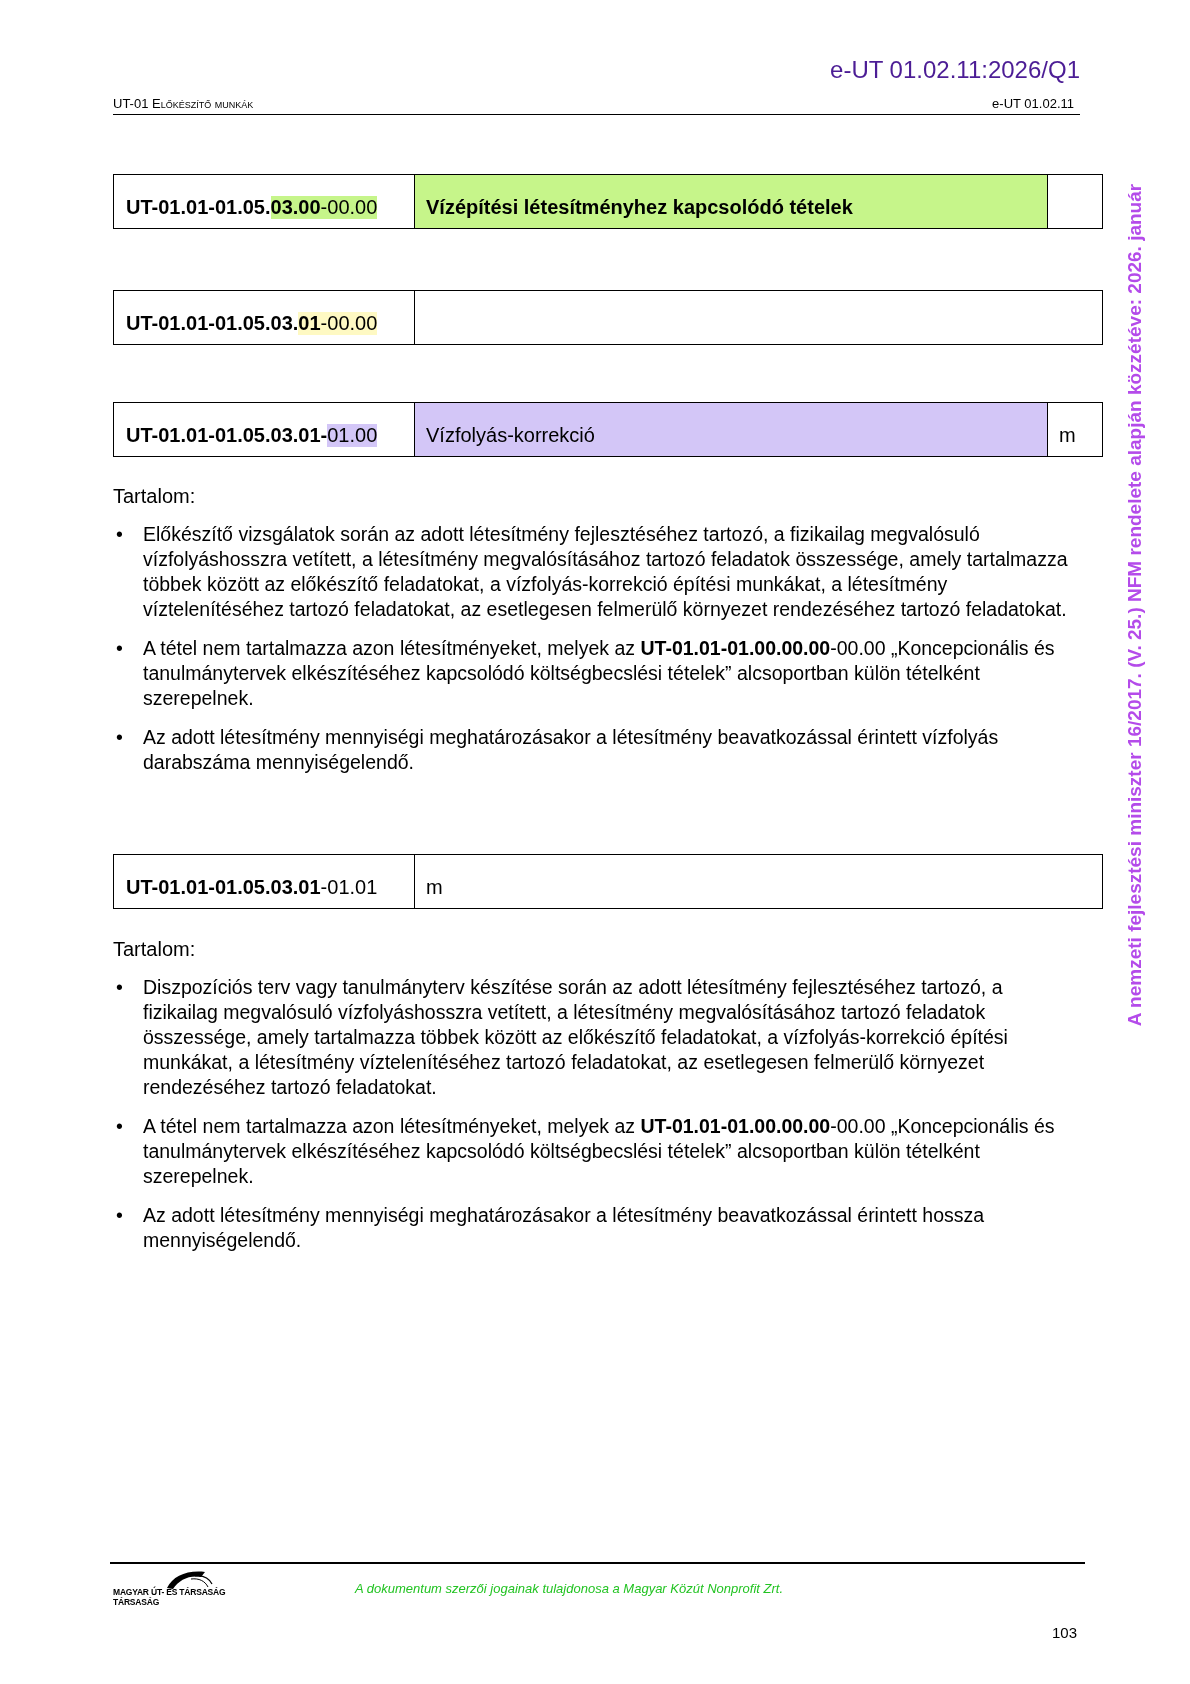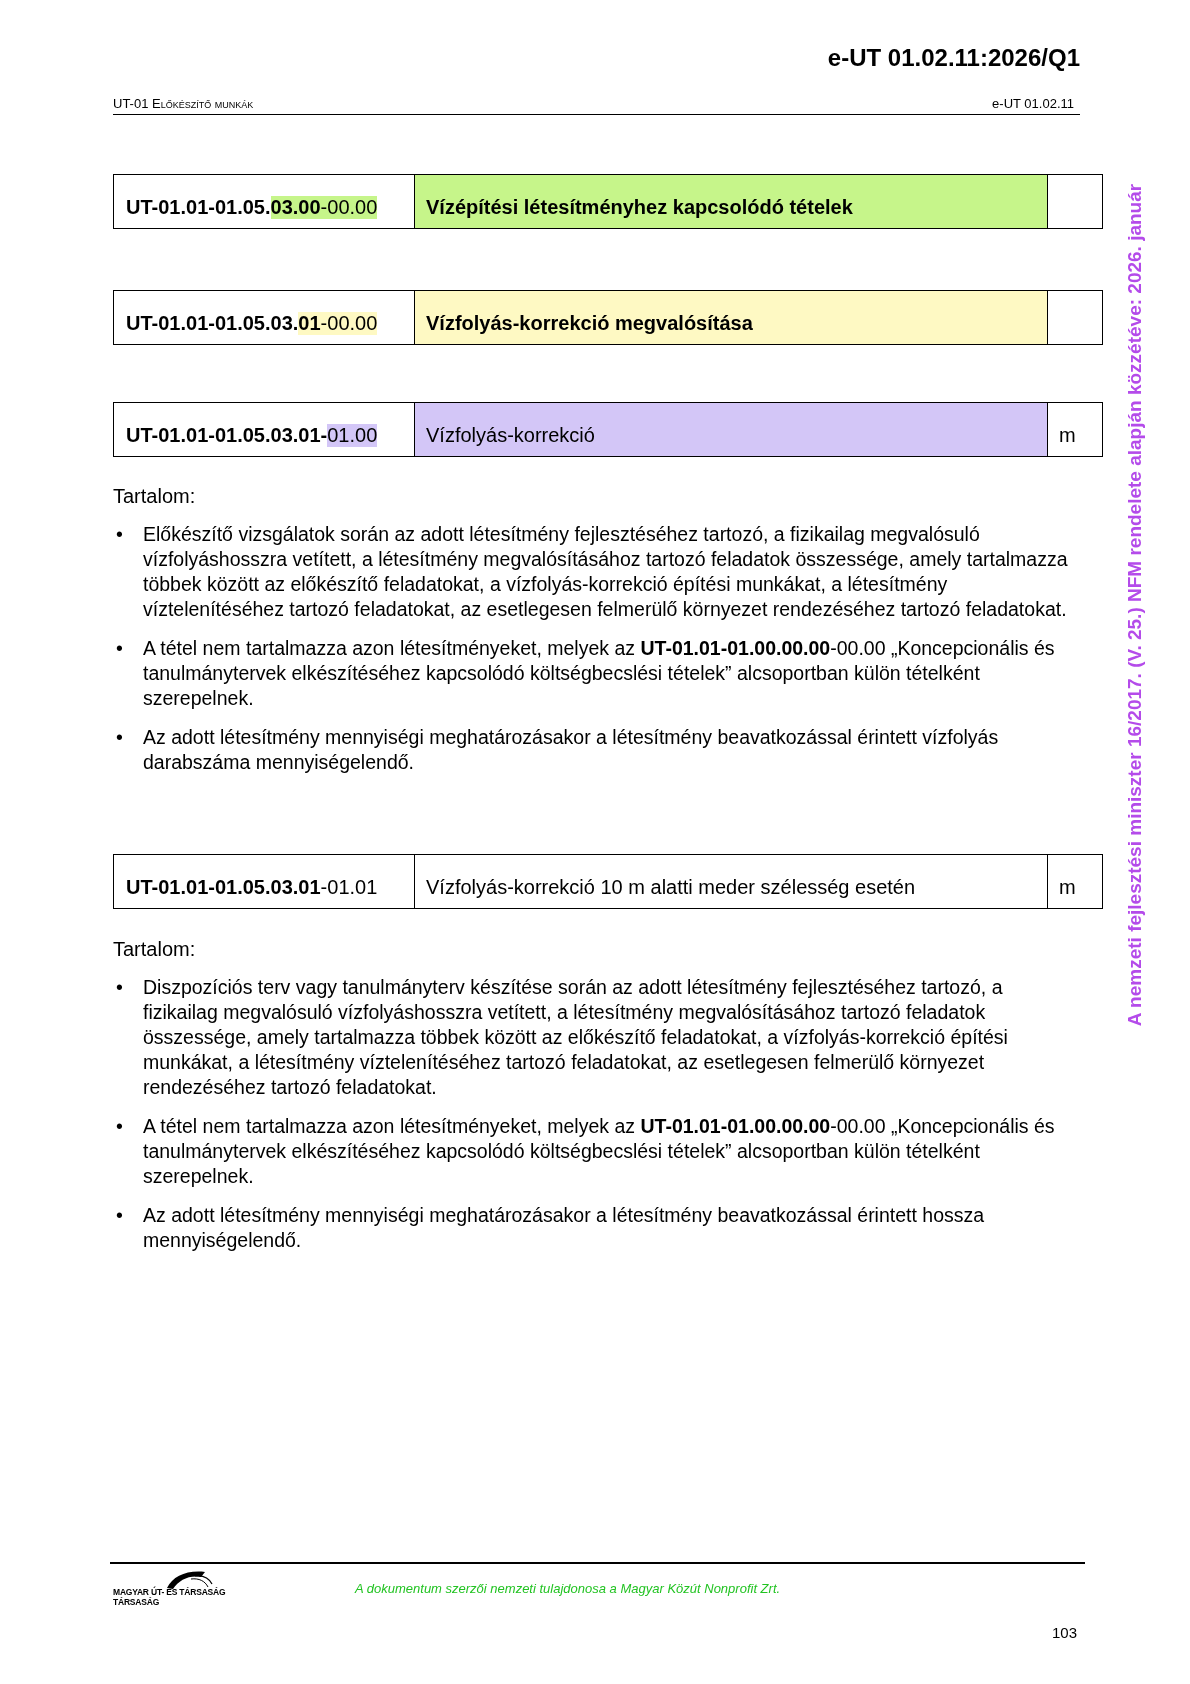--- a/index.html
+++ b/index.html
@@ -1,18 +1,18 @@
 <!DOCTYPE html>
 <html><head>
 <meta charset="utf-8">
 <style>
   html, body { margin: 0; padding: 0; background: #ffffff; }
   body { width: 1190px; height: 1684px; position: relative; overflow: hidden;
          font-family: "Liberation Sans", sans-serif; color: #000; }
-  .doc-code-top { position: absolute; right: 110px; top: 44px; font-size: 24px; font-weight: bold; color: #000000; }
+  .doc-code-top { position: absolute; right: 110px; top: 56px; font-size: 24px; font-weight: normal; color: #4c1d95; }
   .running-header { position: absolute; left: 113px; right: 110px; top: 96px; height: 18px;
                     border-bottom: 1.5px solid #000; font-size: 13px; }
   .running-header .left { position: absolute; left: 0; top: 0; }
   .running-header .right { position: absolute; right: 6px; top: 0; }
   .sc { font-variant: small-caps; }
 
   .item-row { position: absolute; left: 113px; width: 990px; height: 55px;
               border: 1.5px solid #000; box-sizing: border-box; display: flex; }
   .item-row .code { width: 301px; border-right: 1.5px solid #000; box-sizing: border-box;
                     display: flex; align-items: flex-end; padding: 0 6px 9px 12px; font-size: 20px; }
@@ -57,21 +57,20 @@
   <div class="title bold hl-green">Vízépítési létesítményhez kapcsolódó tételek</div>
   <div class="unit"></div>
 </div>
 
 <div class="item-row" style="top:290px">
   <div class="code bold">
     <span>UT-01.01-01.05.03.</span>
       <span class="hl-orange">01</span>
       <span class="hl-orange" style="font-weight:normal">-00.00</span>
   </div>
-  <div class="title bold hl-orange">Vízfolyás-korrekció megvalósítása</div>
   <div class="unit"></div>
 </div>
 
 <div class="item-row" style="top:402px">
   <div class="code">
     <span class="bold">UT-01.01-01.05.03.01-</span>
       <span class="hl-purple">01.00</span>
   </div>
   <div class="title hl-purple">Vízfolyás-korrekció</div>
   <div class="unit">m</div>
@@ -82,21 +81,20 @@
   <li><span class="dot">•</span><span>Előkészítő vizsgálatok során az adott létesítmény fejlesztéséhez tartozó, a fizikailag megvalósuló vízfolyáshosszra vetített, a létesítmény megvalósításához tartozó feladatok összessége, amely tartalmazza többek között az előkészítő feladatokat, a vízfolyás-korrekció építési munkákat, a létesítmény víztelenítéséhez tartozó feladatokat, az esetlegesen felmerülő környezet rendezéséhez tartozó feladatokat.</span></li>
   <li><span class="dot">•</span><span>A tétel nem tartalmazza azon létesítményeket, melyek az </span><b>UT-01.01-01.00.00.00</b><span>-00.00 „Koncepcionális és tanulmánytervek elkészítéséhez kapcsolódó költségbecslési tételek” alcsoportban külön tételként szerepelnek.</span></li>
   <li><span class="dot">•</span><span>Az adott létesítmény mennyiségi meghatározásakor a létesítmény beavatkozással érintett vízfolyás darabszáma mennyiségelendő.</span></li>
 </ul>
 
 <div class="item-row" style="top:854px">
   <div class="code">
     <span class="bold">UT-01.01-01.05.03.01</span>
       <span>-01.01</span>
   </div>
-  <div class="title">Vízfolyás-korrekció 10 m alatti meder szélesség esetén</div>
   <div class="unit">m</div>
 </div>
 
 <div class="section-label" style="top:938px">Tartalom:</div>
 <ul class="bullets" style="top:975px">
   <li><span class="dot">•</span><span>Diszpozíciós terv vagy tanulmányterv készítése során az adott létesítmény fejlesztéséhez tartozó, a fizikailag megvalósuló vízfolyáshosszra vetített, a létesítmény megvalósításához tartozó feladatok összessége, amely tartalmazza többek között az előkészítő feladatokat, a vízfolyás-korrekció építési munkákat, a létesítmény víztelenítéséhez tartozó feladatokat, az esetlegesen felmerülő környezet rendezéséhez tartozó feladatokat.</span></li>
   <li><span class="dot">•</span><span>A tétel nem tartalmazza azon létesítményeket, melyek az </span><b>UT-01.01-01.00.00.00</b><span>-00.00 „Koncepcionális és tanulmánytervek elkészítéséhez kapcsolódó költségbecslési tételek” alcsoportban külön tételként szerepelnek.</span></li>
   <li><span class="dot">•</span><span>Az adott létesítmény mennyiségi meghatározásakor a létesítmény beavatkozással érintett hossza mennyiségelendő.</span></li>
 </ul>
 
@@ -104,14 +102,14 @@
 
 <div class="footer-rule"></div>
 <div class="footer-logo">
   <svg class="swoosh" width="50" height="22" viewBox="0 0 50 22">
     <path d="M2 20 C8 8, 22 2, 40 4 L36 9 C24 7, 14 12, 8 21 Z" fill="#000"></path>
     <path d="M30 8 C38 7, 44 10, 47 16" stroke="#000" stroke-width="1.2" fill="none"></path>
     <path d="M26 11 C34 10, 40 13, 43 19" stroke="#000" stroke-width="1" fill="none"></path>
   </svg>
   <span class="name">MAGYAR ÚT- ÉS TÁRSASÁG TÁRSASÁG</span>
 </div>
-<div class="footer-copy">A dokumentum szerzői nemzeti tulajdonosa a Magyar Közút Nonprofit Zrt.</div>
+<div class="footer-copy">A dokumentum szerzői jogainak tulajdonosa a Magyar Közút Nonprofit Zrt.</div>
 <div class="page-number">103</div>
 
 </body></html>

